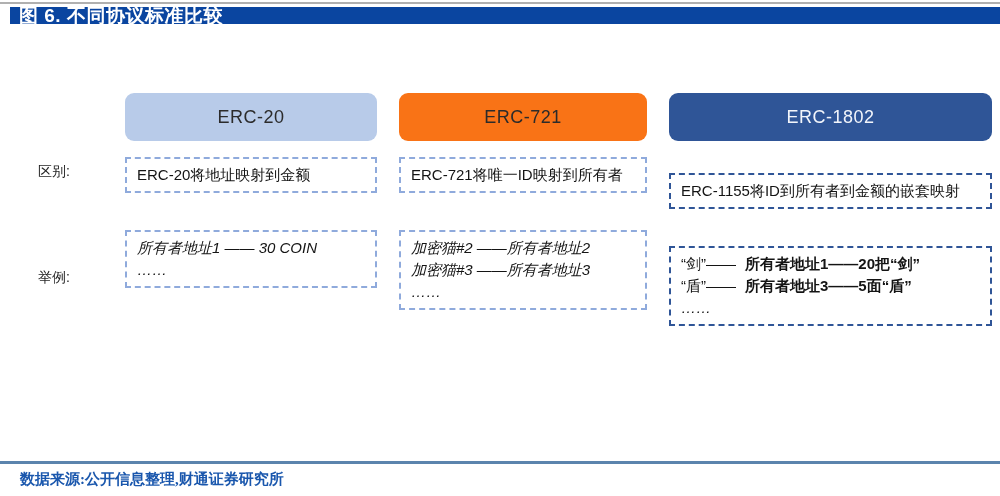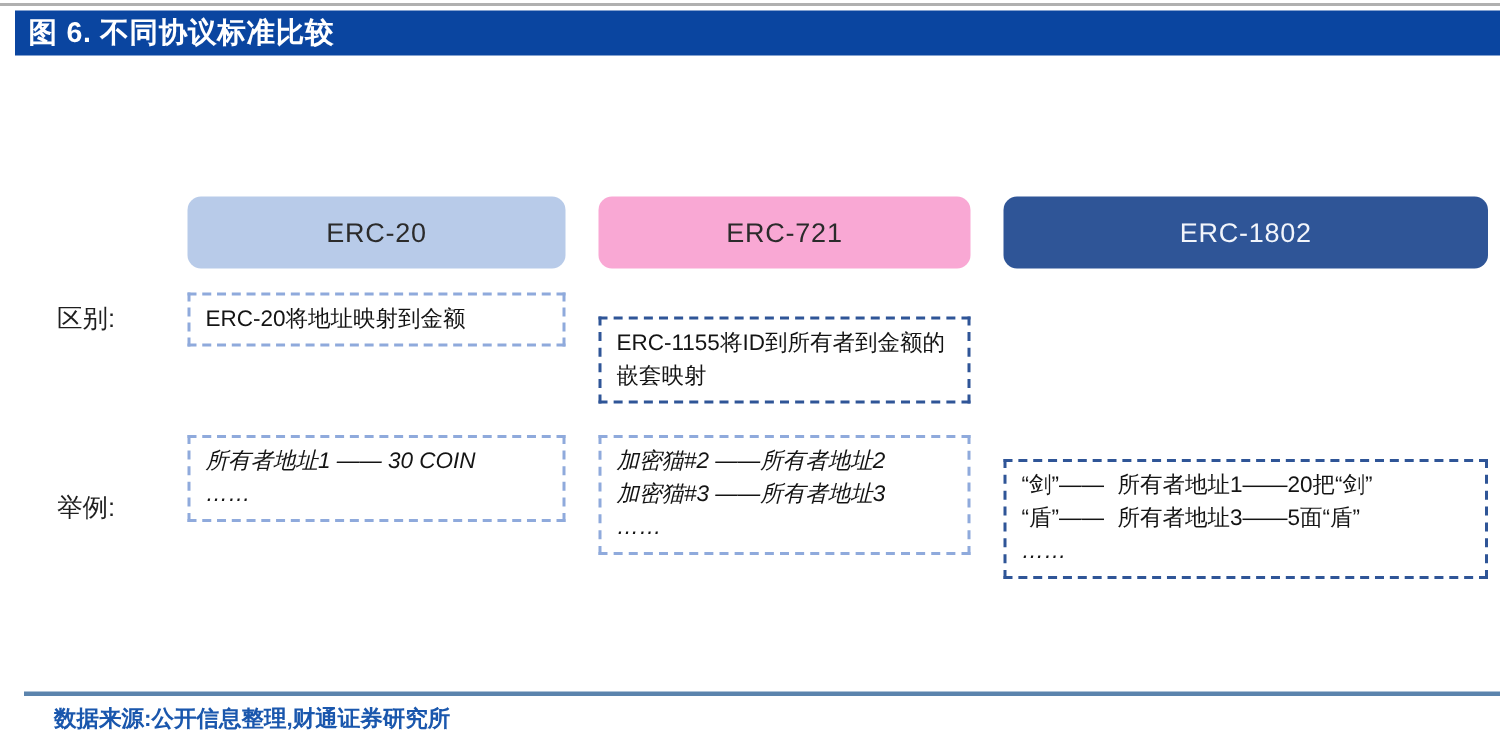--- a/index.html
+++ b/index.html
@@ -10,50 +10,50 @@
     color:#1f1f1f;
     position:relative;
     overflow:hidden;
   }
   .top-rule{
     margin-top:2px;height:2px;width:100%;
     background:#b0b0b0;
   }
   .title-bar{
     margin-top:3px;margin-left:10px;
-    height:30px;
+    height:17px;
     background:#0a45a0;
     color:#ffffff;
     display:flex;align-items:center;
     padding-left:9px;
     font-size:19px;font-weight:bold;
     letter-spacing:0.5px;
   }
   .row{
     display:grid;
     grid-template-columns:65px 252px 248px 323px;
     column-gap:22px;
     margin-left:38px;
     align-items:start;
   }
-  .row-headers{margin-top:94px;}
+  .row-headers{margin-top:69px;}
   .row-diff{margin-top:16px;}
   .row-example{margin-top:21px;}
   .pill{
     height:48px;
     border-radius:9px;
     display:flex;align-items:center;justify-content:center;
     font-size:18px;
     letter-spacing:0.5px;
   }
   .pill-erc20{background:#b8cbe9;color:#2b2b2b;}
-  .pill-erc721{background:#f9a8d4;color:#2b2b2b;}
+  .pill-erc721{background:#f97316;color:#2b2b2b;}
   .pill-erc1155{background:#2f5597;color:#f2f5fb;}
   .row-label{
-    font-size:17px;
+    font-size:14px;
     color:#1f1f1f;
     padding-top:6px;
   }
   .row-example .row-label{
     padding-top:0;
     align-self:center;
   }
   .dash-box{
     border:2px dashed #8faadc;
     padding:5px 10px;
@@ -65,24 +65,24 @@
   .dash-box.dark{
     border:2.5px dashed #2f5597;
     margin-top:16px;
   }
   .example-box .line{white-space:nowrap;font-style:italic;}
   .ex3-row{
     display:grid;
     grid-template-columns:64px 1fr;
   }
   .ex3-row .prefix{white-space:nowrap;}
-  .ex3-row .content{white-space:nowrap;}
+  .ex3-row .content{white-space:nowrap;font-weight:bold;}
   .footer{
     position:absolute;
-    left:16px;right:0;top:461px;
+    left:0;right:0;top:461px;font-family:Liberation Serif, serif;
   }
   .footer-rule{
     height:3px;width:100%;
     background:#5b84ad;
   }
   .source-line{
     margin-top:6px;
     margin-left:20px;
     font-size:15px;
     font-weight:bold;
@@ -101,20 +101,21 @@
 <div class="row row-headers">
   <div></div>
   <div class="pill pill-erc20">ERC-20</div>
   <div class="pill pill-erc721">ERC-721</div>
   <div class="pill pill-erc1155">ERC-1802</div>
 </div>
 
 <div class="row row-diff">
   <div class="row-label">区别:</div>
   <div class="dash-box">ERC-20将地址映射到金额</div>
+  <div class="dash-box">ERC-721将唯一ID映射到所有者</div>
   <div class="dash-box dark">ERC-1155将ID到所有者到金额的嵌套映射</div>
 </div>
 
 <div class="row row-example">
   <div class="row-label">举例:</div>
 
   <div class="dash-box example-box">
     <div class="line">所有者地址1 —— 30 COIN</div>
     <div class="line">……</div>
   </div>

